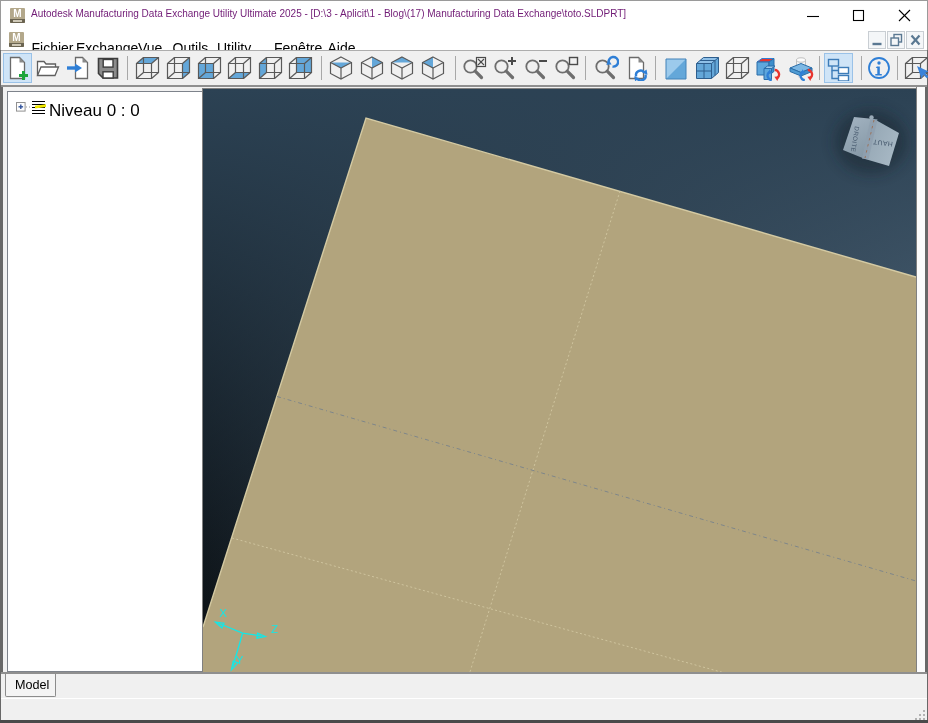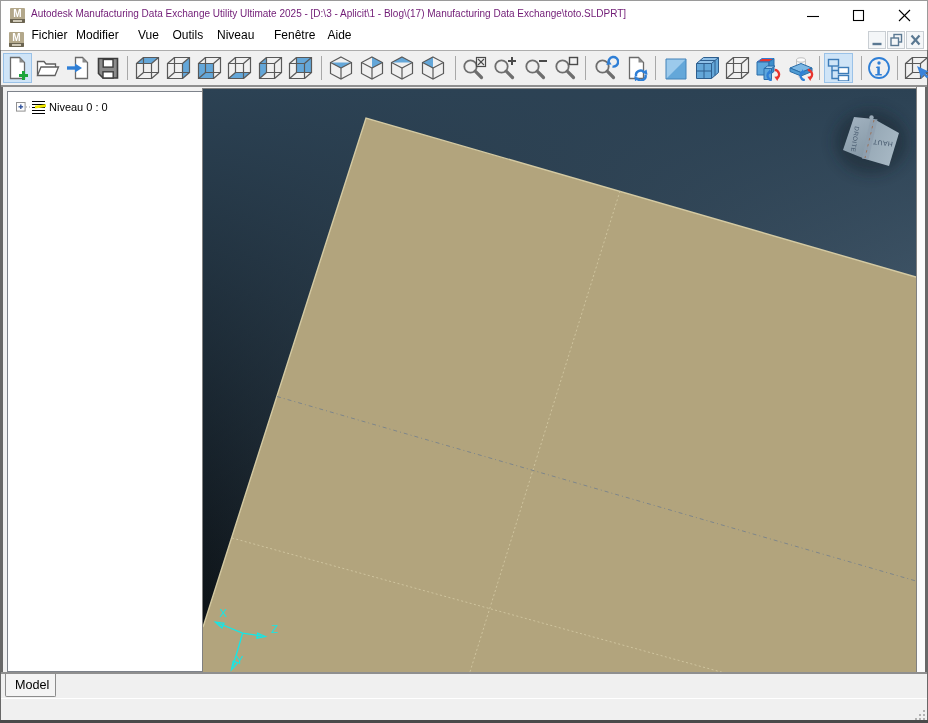--- a/index.html
+++ b/index.html
@@ -41,26 +41,26 @@
   <line x1="110" y1="5" x2="99" y2="16" stroke="#000" stroke-width="1.1"></line>
 </svg>
 
 <div class="abs" style="left:1px;top:28px;width:926px;height:22px;background:#ffffff;"></div>
 <div id="appicon2" class="abs" style="left:9px;top:32px;width:15px;height:15px;">
     <div style="position:absolute;left:0;top:0;width:15px;height:15px;background:#b3a88b;border-radius:1px;"></div>
     <div style="position:absolute;left:0;top:11px;width:15px;height:4px;background:#6b6451;border-radius:0 0 1px 1px;"></div>
     <div style="position:absolute;left:0;top:0;width:15px;height:11px;color:#fff;font-weight:bold;font-size:10px;text-align:center;line-height:12px;font-family:'Liberation Sans',sans-serif;">M</div>
     <div style="position:absolute;left:3px;top:12px;width:9px;height:1.5px;background:#cfc9b8;"></div>
   </div>
-<div class="abs" style="left:0;top:28px;width:760px;height:16px;font-size:12px;color:#000;">
+<div class="abs" style="left:0;top:40px;width:760px;height:16px;font-size:14px;color:#000;">
   <span class="abs" style="left:31.5px;">Fichier</span>
-  <span class="abs" style="left:76px;">Modifier</span>
+  <span class="abs" style="left:76px;">Exchange</span>
   <span class="abs" style="left:138px;">Vue</span>
   <span class="abs" style="left:172.5px;">Outils</span>
-  <span class="abs" style="left:217px;">Niveau</span>
+  <span class="abs" style="left:217px;">Utility</span>
   <span class="abs" style="left:274px;text-align:right;">Fenêtre</span>
   <span class="abs" style="left:327.5px;">Aide</span>
 </div>
 
 <svg class="abs" style="left:868px;top:31px;" width="58" height="19" viewBox="0 0 58 19">
   <g stroke="#c9ced3" fill="#f4f6f8" stroke-width="1">
     <rect x="0.5" y="0.5" width="17" height="17"></rect>
     <rect x="19.5" y="0.5" width="17" height="17"></rect>
     <rect x="38.5" y="0.5" width="17" height="17"></rect>
   </g>
@@ -348,21 +348,21 @@
     </g>
   <g stroke="#000" stroke-width="1" shape-rendering="crispEdges">
     <line x1="16" y1="1.5" x2="29" y2="1.5"></line>
     <line x1="16" y1="4.5" x2="29" y2="4.5"></line>
     <line x1="16" y1="7.5" x2="29" y2="7.5"></line>
     <line x1="16" y1="10.5" x2="29" y2="10.5"></line>
     <line x1="16" y1="13.5" x2="29" y2="13.5"></line>
   </g>
   <polygon points="19,5.8 30,4.2 30,7 19,8.6" fill="#f2ea00"></polygon>
 </svg>
-<div class="abs" style="left:49px;top:101px;font-size:11px;color:#000;">Niveau 0 : 0</div>
+<div class="abs" style="left:49px;top:101px;font-size:17px;color:#000;">Niveau 0 : 0</div>
 
 <svg id="vp" class="abs" style="left:203px;top:89px;" width="713" height="583" viewBox="0 0 713 583">
   <defs>
     <linearGradient id="hbg" x1="0" y1="0" x2="1" y2="0">
       <stop offset="0" stop-color="#0a0e11"></stop>
       <stop offset="1" stop-color="#5e7284"></stop>
     </linearGradient>
     <linearGradient id="vbg" x1="0" y1="0" x2="0" y2="1">
       <stop offset="0" stop-color="#2c4254" stop-opacity="1"></stop>
       <stop offset="1" stop-color="#2c4254" stop-opacity="0"></stop>

